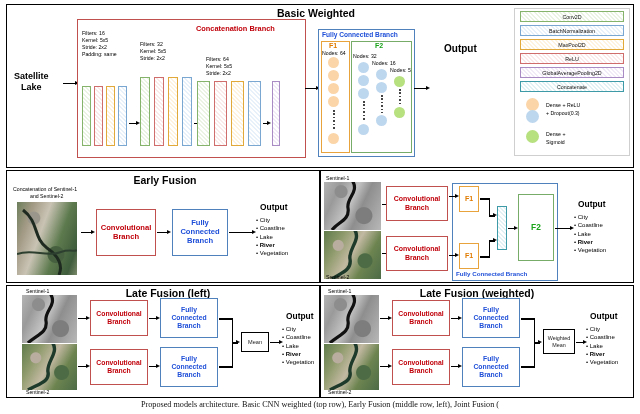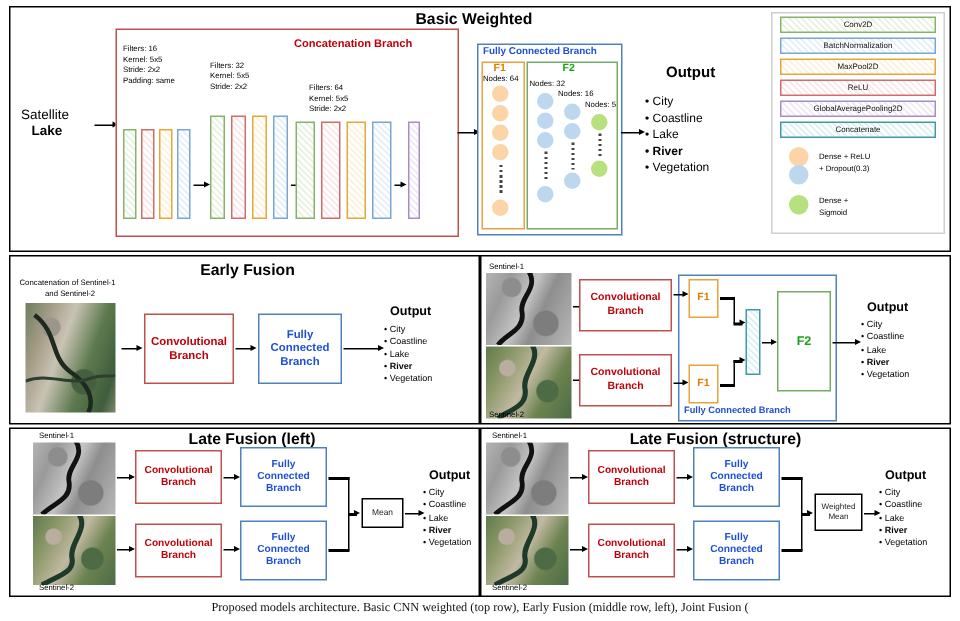--- a/index.html
+++ b/index.html
@@ -69,21 +69,21 @@
   .caption{position:absolute;left:0;top:400px;width:640px;text-align:center;font-family:"Liberation Serif",serif;font-size:8.2px;color:#111;overflow:hidden;height:13px;}
 </style>
 </head>
 <body>
 
 <div id="root">
 
   <div class="panel" style="left:6px;top:4px;width:628px;height:164px;"></div>
   <div class="ptitle" style="left:236px;top:7px;width:160px;font-size:10.5px;">Basic Weighted</div>
 
-  <div class="txt" style="left:14px;top:71px;font-size:9px;font-weight:normal;">Satellite</div>
+  <div class="txt" style="left:14px;top:71px;font-size:9px;font-weight:bold;">Satellite</div>
   <div class="txt" style="left:21px;top:82px;font-size:9px;font-weight:bold;">Lake</div>
   <div class="ar" style="left:63px;top:83px;width:13px;height:1.3px;"></div>
   <div class="arh" style="left:75px;top:80.8px;"></div>
 
   <div class="convbox" style="position:absolute;left:77px;top:19px;width:227px;height:137px;border:1.3px solid #c0504d;"></div>
   <div class="txt" style="left:196px;top:24px;font-size:7.4px;font-weight:bold;color:#c0000a;">Concatenation Branch</div>
 
   <div class="txt tiny" style="left:82px;top:30px;">Filters: 16</div>
   <div class="txt tiny" style="left:82px;top:37px;">Kernel: 5x5</div>
   <div class="txt tiny" style="left:82px;top:44px;">Stride: 2x2</div>
@@ -155,27 +155,20 @@
 
   <div class="txt tiny" style="left:390px;top:67px;">Nodes: 5</div>
   <div class="node n-gr" style="left:394px;top:76px;width:11px;height:11px;"></div>
   <div class="dots" style="left:399px;top:89px;height:16px;"></div>
   <div class="node n-gr" style="left:394px;top:107px;width:11px;height:11px;"></div>
 
   <div class="ar" style="left:414px;top:88px;width:13px;height:1.3px;"></div>
   <div class="arh" style="left:426px;top:85.8px;"></div>
 
   <div class="txt" style="left:444px;top:43px;font-size:10px;font-weight:bold;">Output</div>
-  <div class="bullets md" style="left:430px;top:62px;">
-    <div><span>• </span><span>City</span></div>
-    <div><span>• </span><span>Coastline</span></div>
-    <div><span>• </span><span>Lake</span></div>
-    <div class="bold"><span>• </span><span>River</span></div>
-    <div><span>• </span><span>Vegetation</span></div>
-  </div>
 
   <div class="lgwrap" style="left:514px;top:8px;width:116px;height:148px;border:1px solid #cfcfcf;"></div>
   <div class="lgbox s-conv" style="left:520px;top:11px;width:104px;height:11px;border:1px solid #86b36b;">Conv2D</div>
   <div class="lgbox s-bn" style="left:520px;top:25px;width:104px;height:11px;border:1px solid #7aa6d2;">BatchNormalization</div>
   <div class="lgbox s-pool" style="left:520px;top:39px;width:104px;height:11px;border:1px solid #e0a93a;">MaxPool2D</div>
   <div class="lgbox s-relu" style="left:520px;top:53px;width:104px;height:11px;border:1px solid #cf6d6d;">ReLU</div>
   <div class="lgbox s-gap" style="left:520px;top:67px;width:104px;height:11px;border:1px solid #a98cc4;">GlobalAveragePooling2D</div>
   <div class="lgbox s-cat" style="left:520px;top:81px;width:104px;height:11px;border:1px solid #3f9aa8;">Concatenate</div>
 
   <div class="node n-or" style="left:526px;top:98px;width:13px;height:13px;"></div>
@@ -378,21 +371,21 @@
   <div class="txt" style="left:286px;top:311px;font-size:8.4px;font-weight:bold;">Output</div>
   <div class="bullets sm" style="left:282px;top:325px;">
     <div><span>• </span><span>City</span></div>
     <div><span>• </span><span>Coastline</span></div>
     <div><span>• </span><span>Lake</span></div>
     <div class="bold"><span>• </span><span>River</span></div>
     <div><span>• </span><span>Vegetation</span></div>
   </div>
 
   <div class="panel" style="left:320px;top:285px;width:314px;height:113px;"></div>
-  <div class="ptitle" style="left:382px;top:287px;width:190px;font-size:10.5px;">Late Fusion (structure)</div>
+  <div class="ptitle" style="left:382px;top:287px;width:190px;font-size:10.5px;">Late Fusion (weighted)</div>
 
   <div class="txt tiny" style="left:328px;top:288px;">Sentinel-1</div>
   <div class="sat sat1" style="left:324px;top:295px;width:55px;height:48px;">
     <svg width="55" height="48" style="position:absolute;left:0;top:0;">
       <path d="M28 -2 C 36 10, 22 16, 24 26 C 26 38, 14 40, 6 48" stroke="#111" stroke-width="3.2" fill="none"></path>
     </svg>
   </div>
   <div class="sat sat2" style="left:324px;top:344px;width:55px;height:46px;">
     <svg width="55" height="46" style="position:absolute;left:0;top:0;">
       <path d="M30 -2 C 38 8, 24 18, 26 28 C 28 38, 16 40, 6 46" stroke="#1d3a2a" stroke-width="3.4" fill="none"></path>

